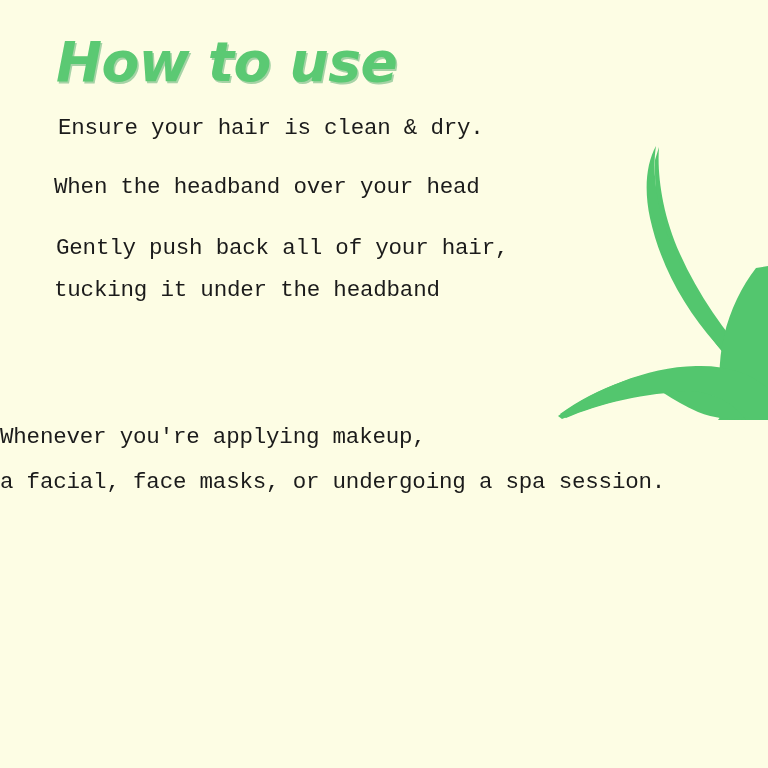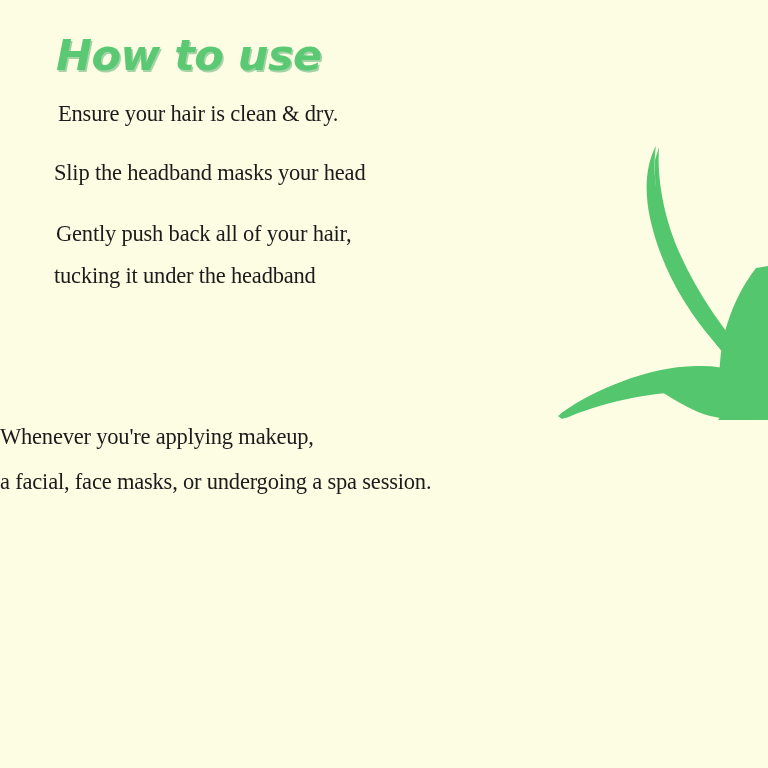--- a/index.html
+++ b/index.html
@@ -42,37 +42,37 @@
     left: 0;
     width: 768px;
   }
   .section-how { top: 30px; }
   .section-when { top: 402px; }
 
   .heading {
     margin: 0;
     padding: 0 0 0 56px;
     font-family: "DejaVu Sans", sans-serif;
-    font-size: 43px;
+    font-size: 55px;
     font-weight: 700;
     font-style: italic;
     letter-spacing: -0.5px;
     color: #5bc973;
     line-height: 1.18;
     text-shadow: 1.5px 1.5px 0 rgba(60,160,90,0.45);
     white-space: nowrap;
   }
 
   .body-lines {
     margin: 0;
     padding: 0;
     list-style: none;
   }
   .body-lines li {
-    font-family: Liberation Serif, serif;
+    font-family: Liberation Mono, monospace;
     font-size: 22.5px;
     font-weight: 400;
     color: #1b1b1b;
     letter-spacing: -0.2px;
     white-space: pre;
   }
 
   
   .how-lines { padding-left: 54px; margin-top: 22px; }
   .how-lines li { line-height: 1.0; }
@@ -125,21 +125,21 @@
                  L 212 290 L 190 290 C 176 271, 154 261, 130 261
                  C 90 261, 38 275, 6 289 Z"></path>
       </g>
     </svg>
   </div>
 
   <section class="section section-how">
     <h1 class="heading">How to use</h1>
     <ul class="body-lines how-lines">
       <li class="l1">Ensure your hair is clean &amp; dry.</li>
-      <li class="l2">Slip the headband masks your head</li>
+      <li class="l2">When the headband over your head</li>
       <li class="l3">Gently push back all of your hair,</li>
       <li class="l4">tucking it under the headband</li>
     </ul>
   </section>
 
   <section class="section section-when">
     <ul class="body-lines when-lines">
       <li>Whenever you're applying makeup,</li>
       <li>a facial, face masks, or undergoing a spa session.</li>
     </ul>

